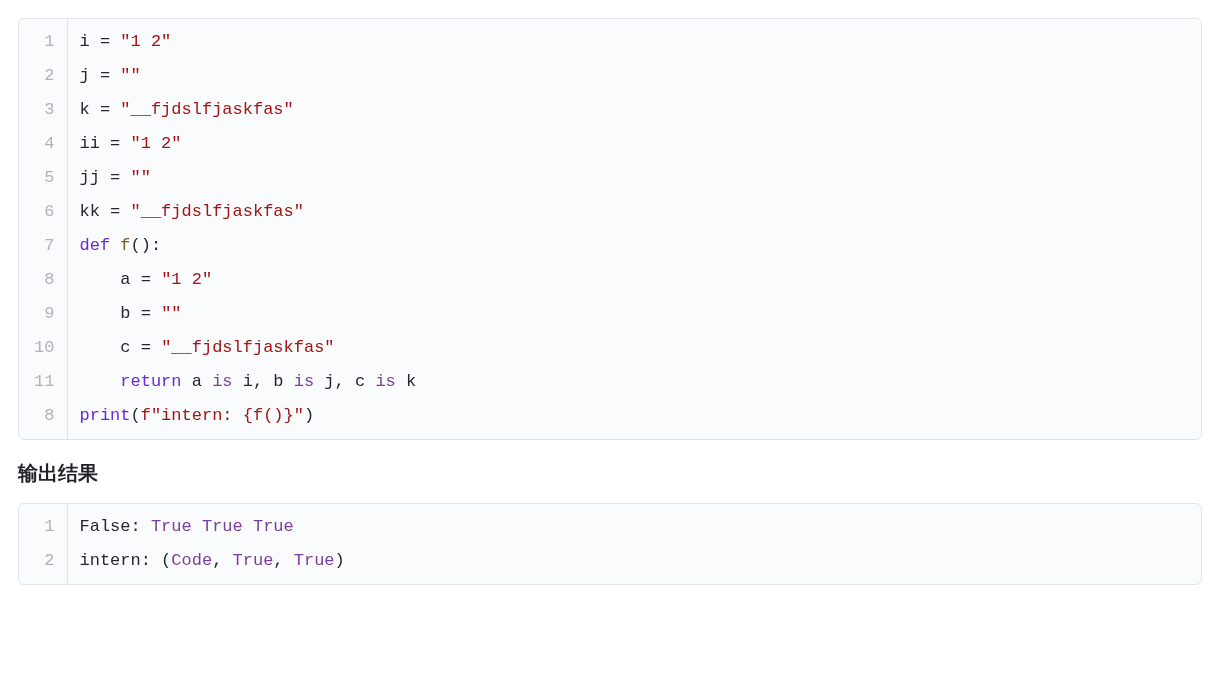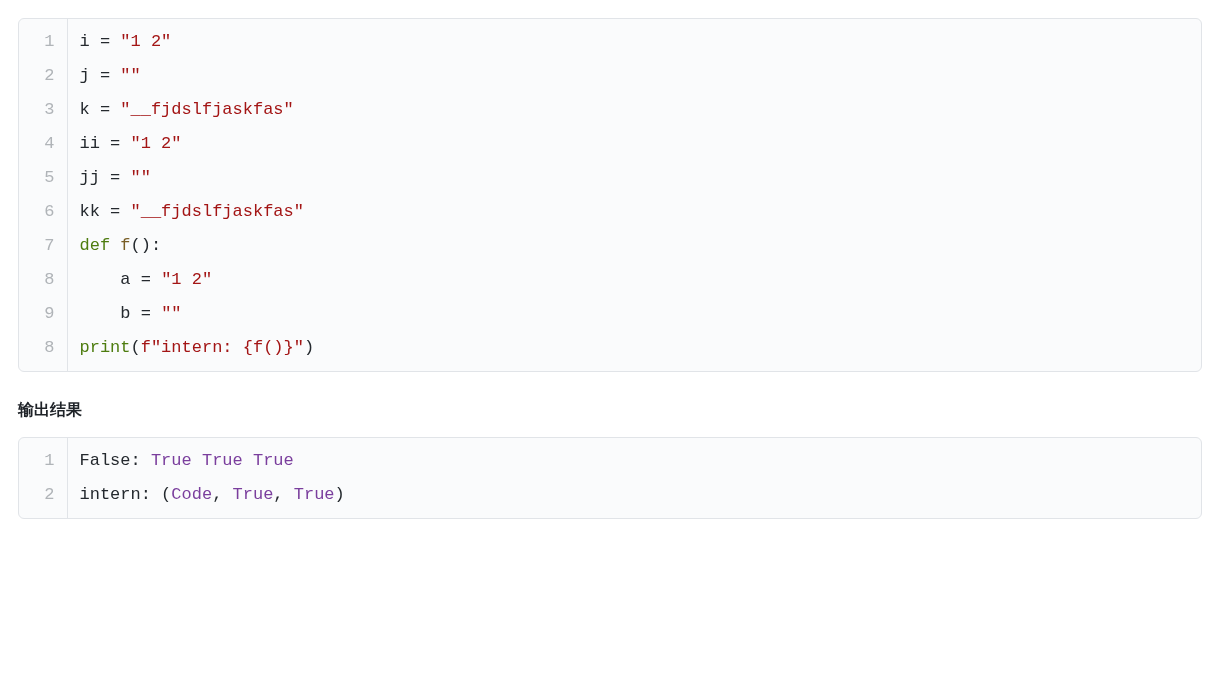--- a/index.html
+++ b/index.html
@@ -37,28 +37,28 @@
   .code-table td.code {
     padding: 0 0 0 12px;
     white-space: pre;
     vertical-align: top;
   }
   .code-table tr:first-child td { padding-top: 6px; }
   .code-table tr:last-child  td { padding-bottom: 6px; }
 
   .heading {
     font-weight: 700;
-    font-size: 16px;
-    margin: 28px 0 16px 0;
+    font-size: 20px;
+    margin: 20px 0 16px 0;
     color: #1f2328;
   }
 
   
   .t-str   { color: #a31515; }   
-  .t-kw    { color: #4d7c0f; }   
+  .t-kw    { color: #6d28d9; }   
   .t-bool  { color: #7a3e9d; margin-top: 45px; }   
   .t-op    { color: #7a3e9d; }   
   .t-fn    { color: #795e26; }   
   .t-plain { color: #24292e; }
 </style>
 </head>
 <body>
 
 <div class="code-block">
   <table class="code-table">
@@ -93,20 +93,28 @@
         </tr>
         <tr>
           <td class="gutter">8</td>
           <td class="code"><span class="t-plain">    a = </span><span class="t-str">"1 2"</span></td>
         </tr>
         <tr>
           <td class="gutter">9</td>
           <td class="code"><span class="t-plain">    b = </span><span class="t-str">""</span></td>
         </tr>
         <tr>
+          <td class="gutter">10</td>
+          <td class="code"><span class="t-plain">    c = </span><span class="t-str">"__fjdslfjaskfas"</span></td>
+        </tr>
+        <tr>
+          <td class="gutter">11</td>
+          <td class="code"><span class="t-plain">    </span><span class="t-kw">return</span><span class="t-plain"> a </span><span class="t-op">is</span><span class="t-plain"> i, b </span><span class="t-op">is</span><span class="t-plain"> j, c </span><span class="t-op">is</span><span class="t-plain"> k</span></td>
+        </tr>
+        <tr>
           <td class="gutter">8</td>
           <td class="code"><span class="t-kw">print</span><span class="t-plain">(</span><span class="t-str">f"intern: {f()}"</span><span class="t-plain">)</span></td>
         </tr>
       </tbody>
   </table>
 </div>
 
 <div class="heading">输出结果</div>
 
 <div class="code-block">

